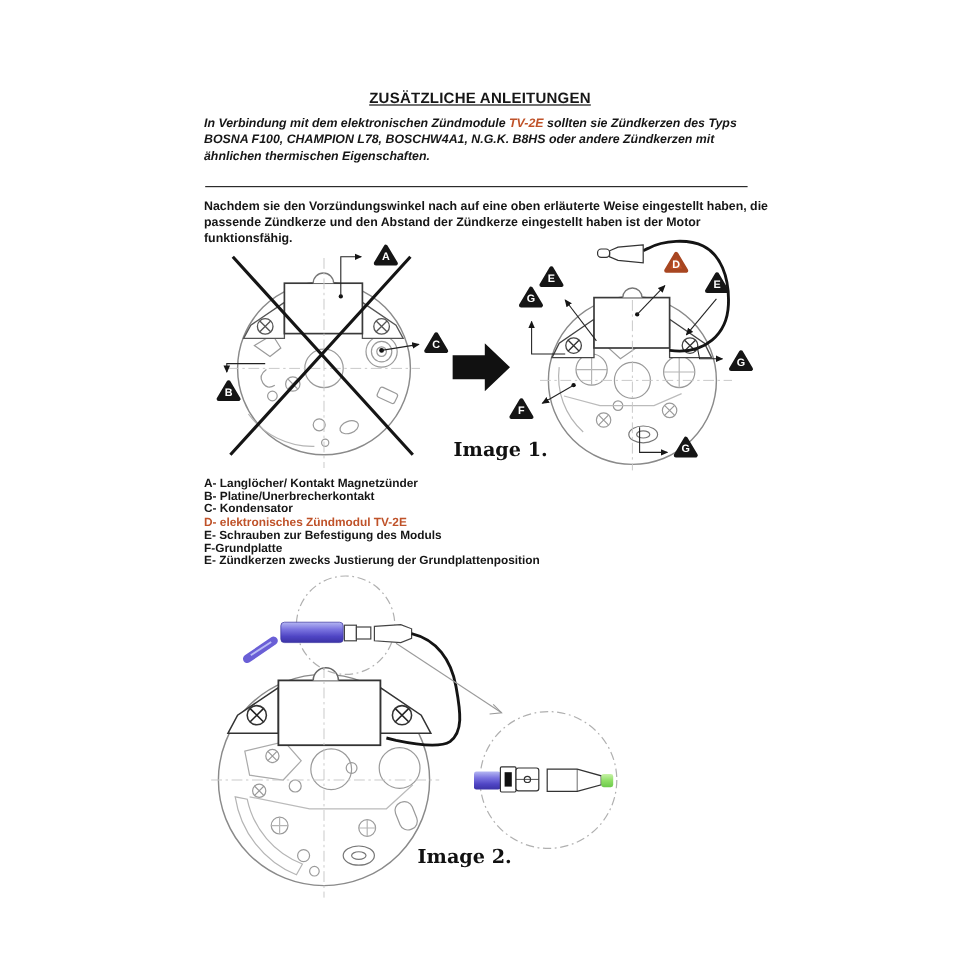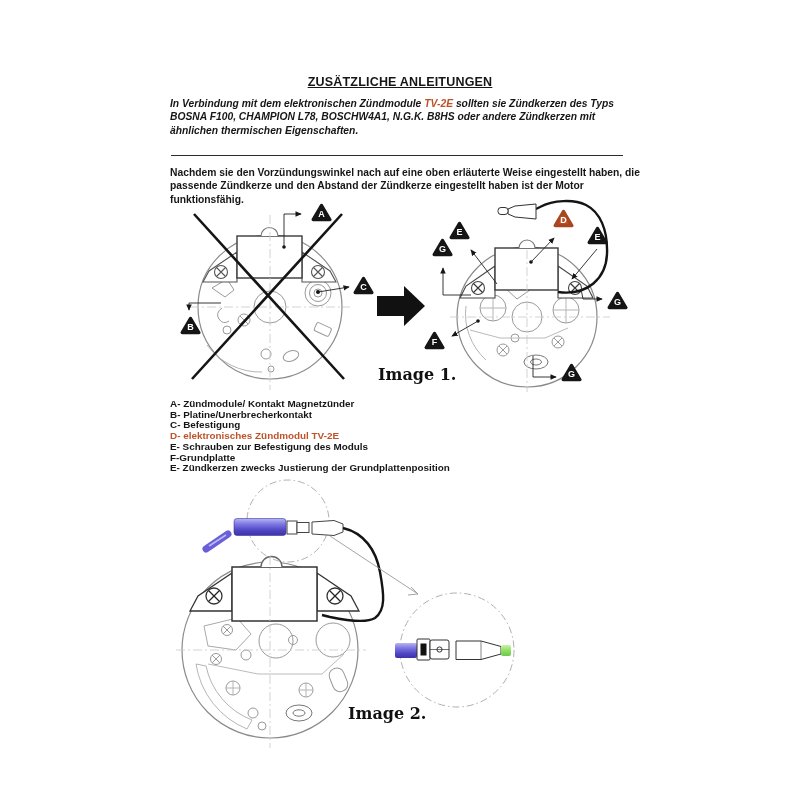--- a/index.html
+++ b/index.html
@@ -202,23 +202,23 @@
   <div class="marker" style="left:561px;top:363px">
     <svg width="21" height="20" viewBox="0 0 24 23">
         <path d="M12 3 L21.5 19 L2.5 19 Z" fill="#151515" stroke="#151515" stroke-width="4" stroke-linejoin="round"></path>
       </svg>
     <span>G</span>
     </div>
 
   <div class="caption cap1">Image 1.</div>
 
   <div class="legend">
-    <div>A- Zündmodule/ Kontakt Magnetzünder</div>
+    <div>A- Langlöcher/ Kontakt Magnetzünder</div>
     <div>B- Platine/Unerbrecherkontakt</div>
-    <div>C- Befestigung</div>
+    <div>C- Kondensator</div>
     <div class="hl">D- elektronisches Zündmodul TV-2E</div>
     <div>E- Schrauben zur Befestigung des Moduls</div>
     <div>F-Grundplatte</div>
     <div>E- Zündkerzen zwecks Justierung der Grundplattenposition</div>
   </div>
 
   <svg class="abs" style="left:170px;top:470px" width="370" height="285" viewBox="170 470 370 285">
     <defs>
       <linearGradient id="blueGrad" x1="0" y1="0" x2="0" y2="1">
         <stop offset="0%" stop-color="#b4b6f2"></stop>

